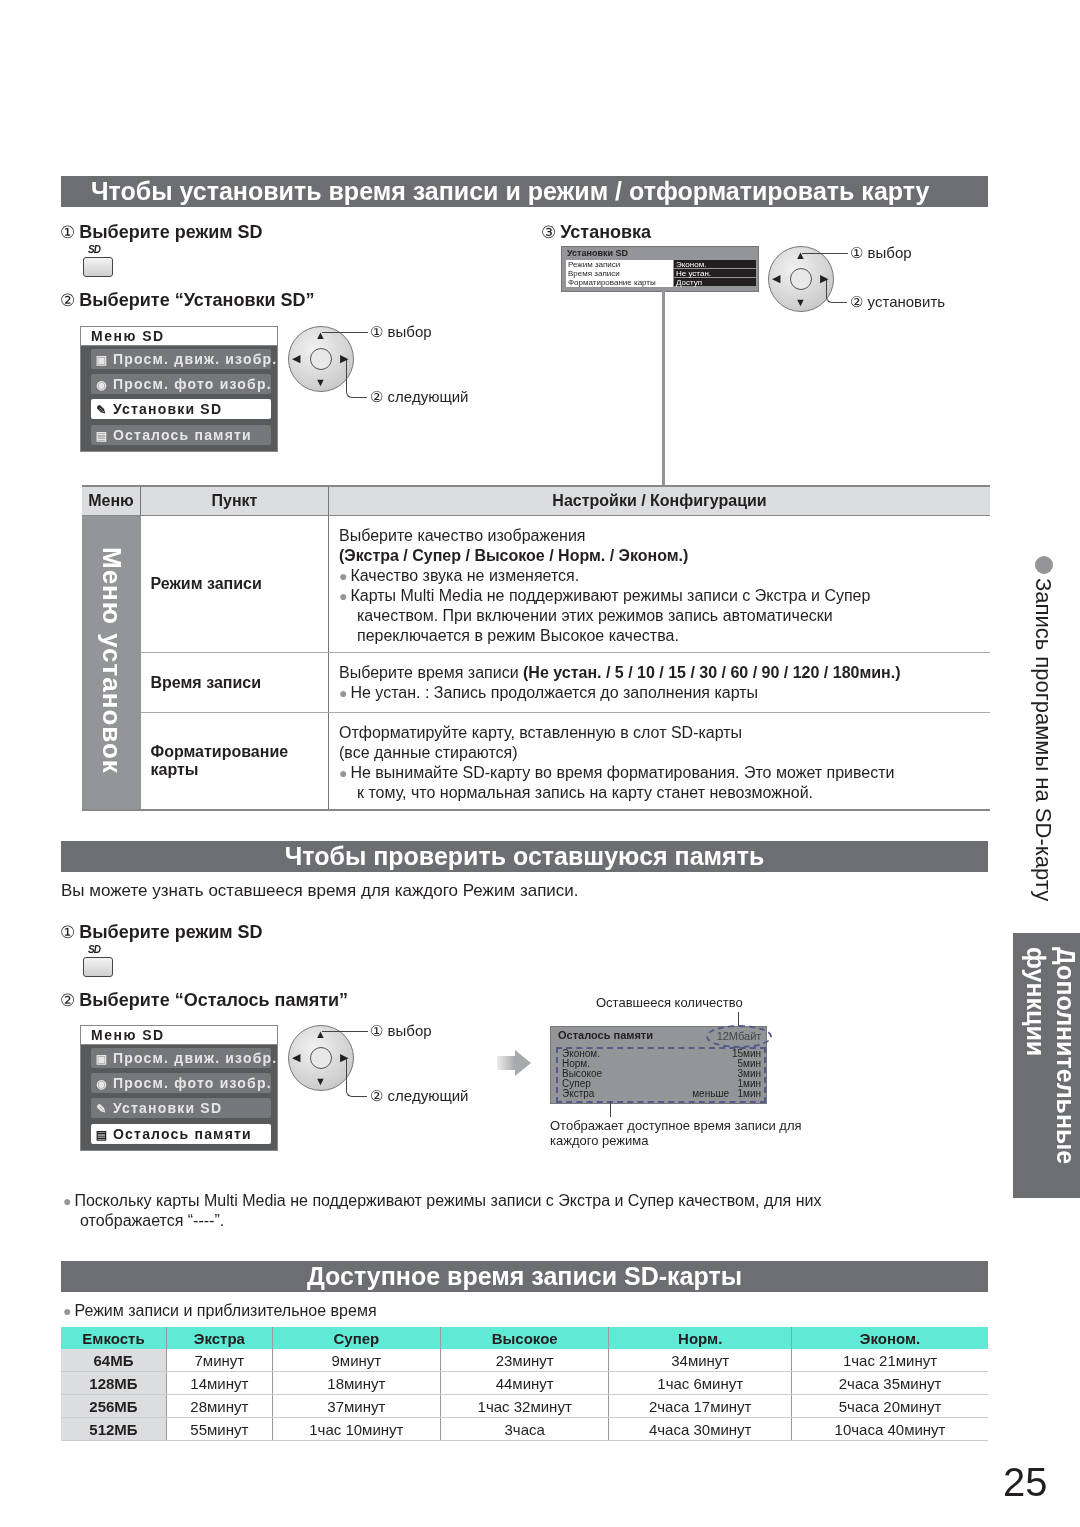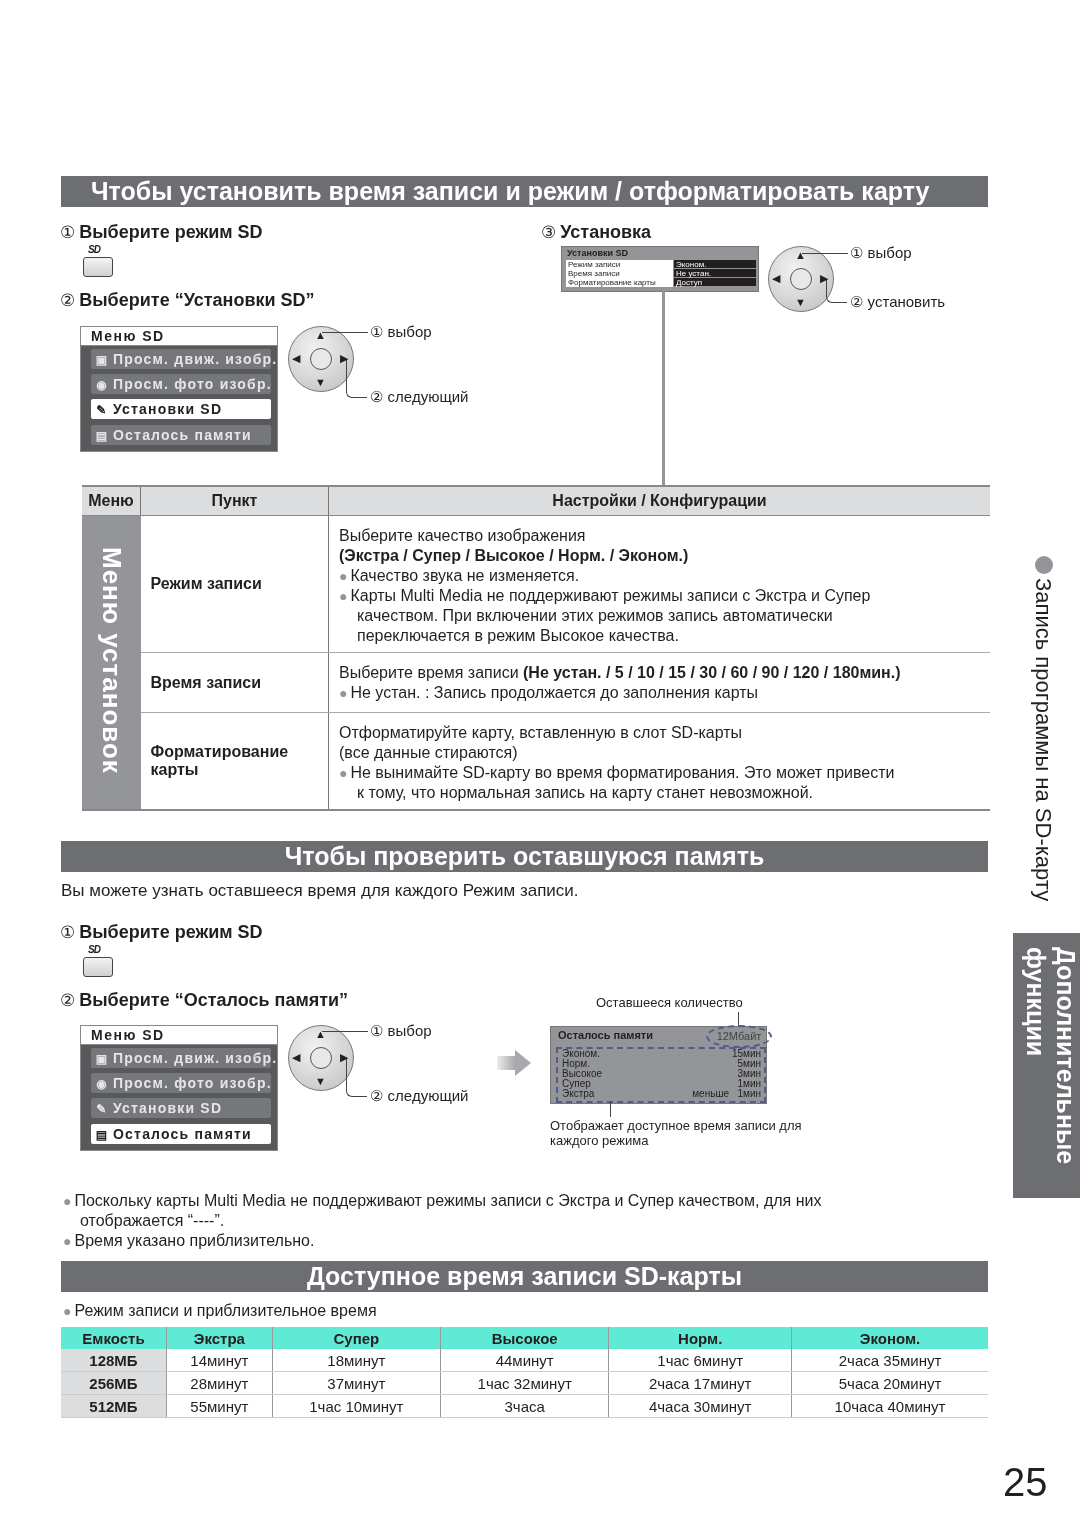--- a/index.html
+++ b/index.html
@@ -241,41 +241,48 @@
 </div>
 <div class="abs" style="left:610px; top:1101px; width:1px; height:16px; background:#444;"></div>
 <div class="callout" style="left:550px; top:1118px; font-size:13px; line-height:15px;">
   <div>Отображает доступное время записи для</div>
   <div>каждого режима</div>
 </div>
 
 <div class="note" style="left:63px; top:1163px;margin-top:28px;">
   <div class="bul"><span>Поскольку карты Multi Media не поддерживают режимы записи с Экстра и Супер качеством, для них</span></div>
   <div style="padding-left:17px;">отображается “----”.</div>
-  <div class="bul"><span>Время указано приблизительно.</span></div>
 </div>
 
 <div class="section-bar center" style="top:1261px;">
   <span>Доступное время записи SD-карты</span>
 </div>
 <div class="note" style="left:63px; top:1301px;">
   <div class="bul"><span>Режим записи и приблизительное время</span></div>
 </div>
 
 <table class="tt">
   <tbody>
       <tr>
     <th style="width:103px;">Емкость</th>
     <th>Экстра</th>
     <th>Супер</th>
     <th>Высокое</th>
     <th>Норм.</th>
     <th>Эконом.</th>
   </tr>
   <tr>
+    <td class="cap">64МБ</td>
+        <td>7минут</td>
+        <td>9минут</td>
+        <td>23минут</td>
+        <td>34минут</td>
+        <td>1час 21минут</td>
+  </tr>
+  <tr>
     <td class="cap">128МБ</td>
         <td>14минут</td>
         <td>18минут</td>
         <td>44минут</td>
         <td>1час 6минут</td>
         <td>2часа 35минут</td>
   </tr>
   <tr>
     <td class="cap">256МБ</td>
         <td>28минут</td>

